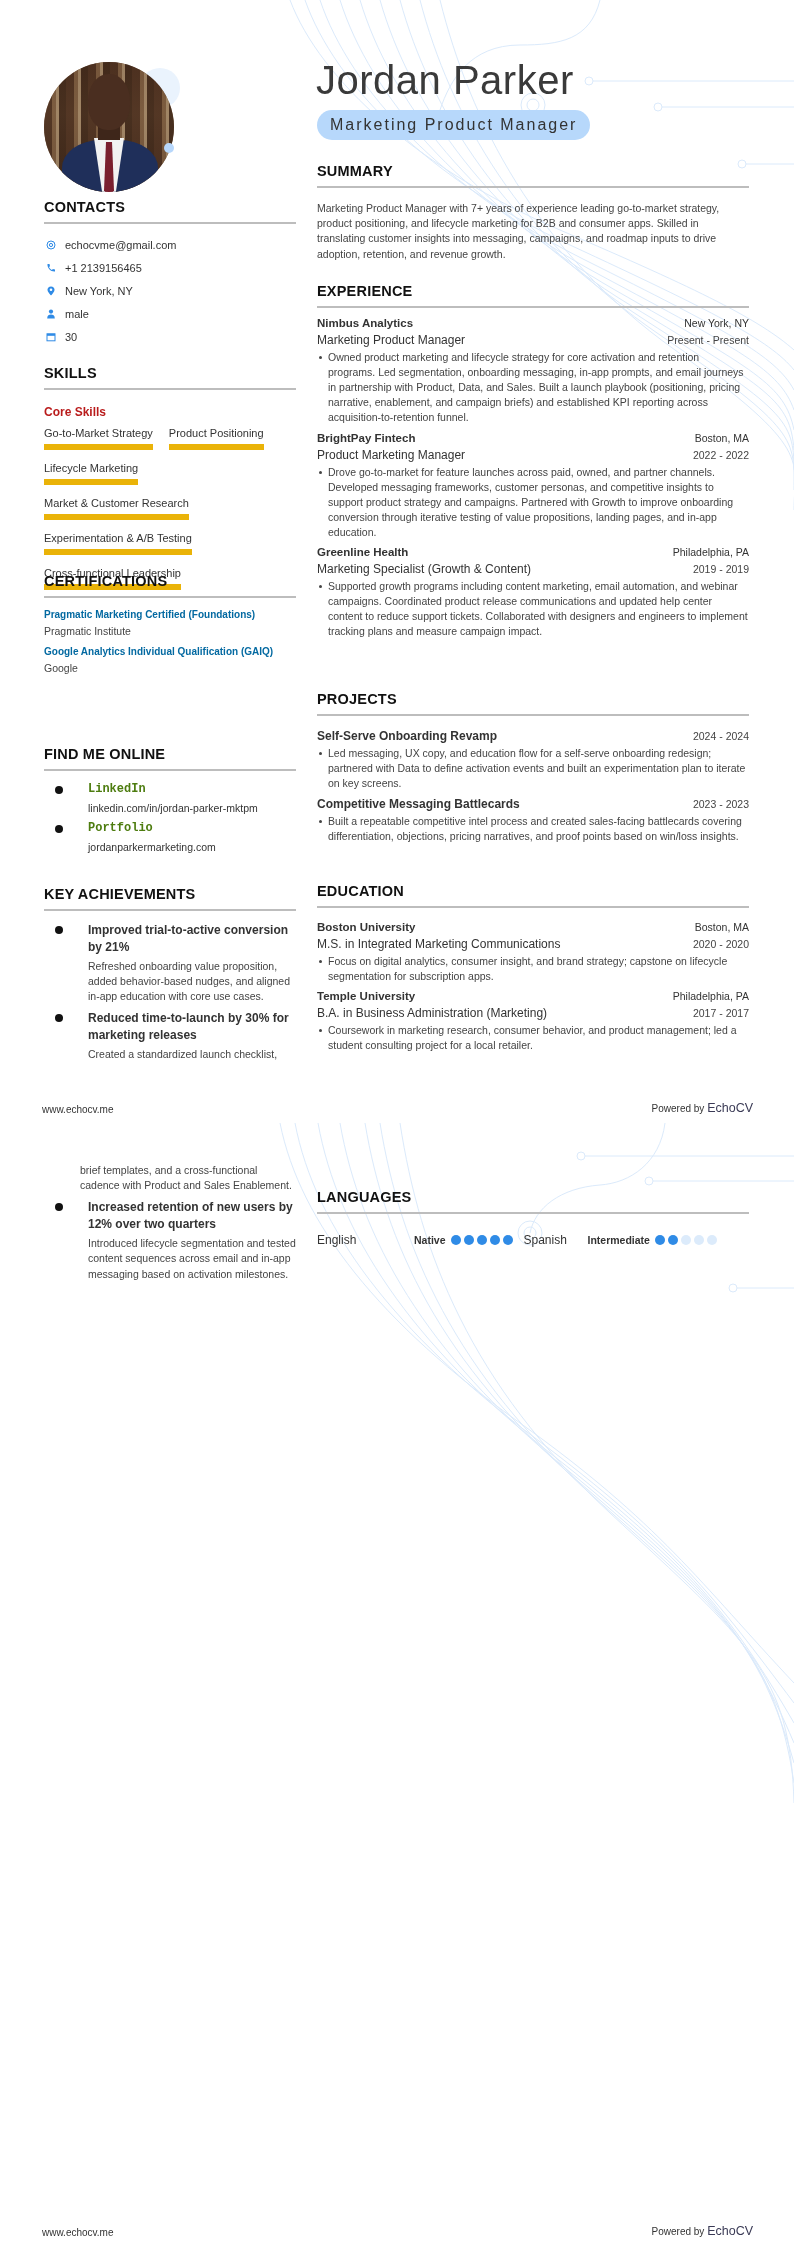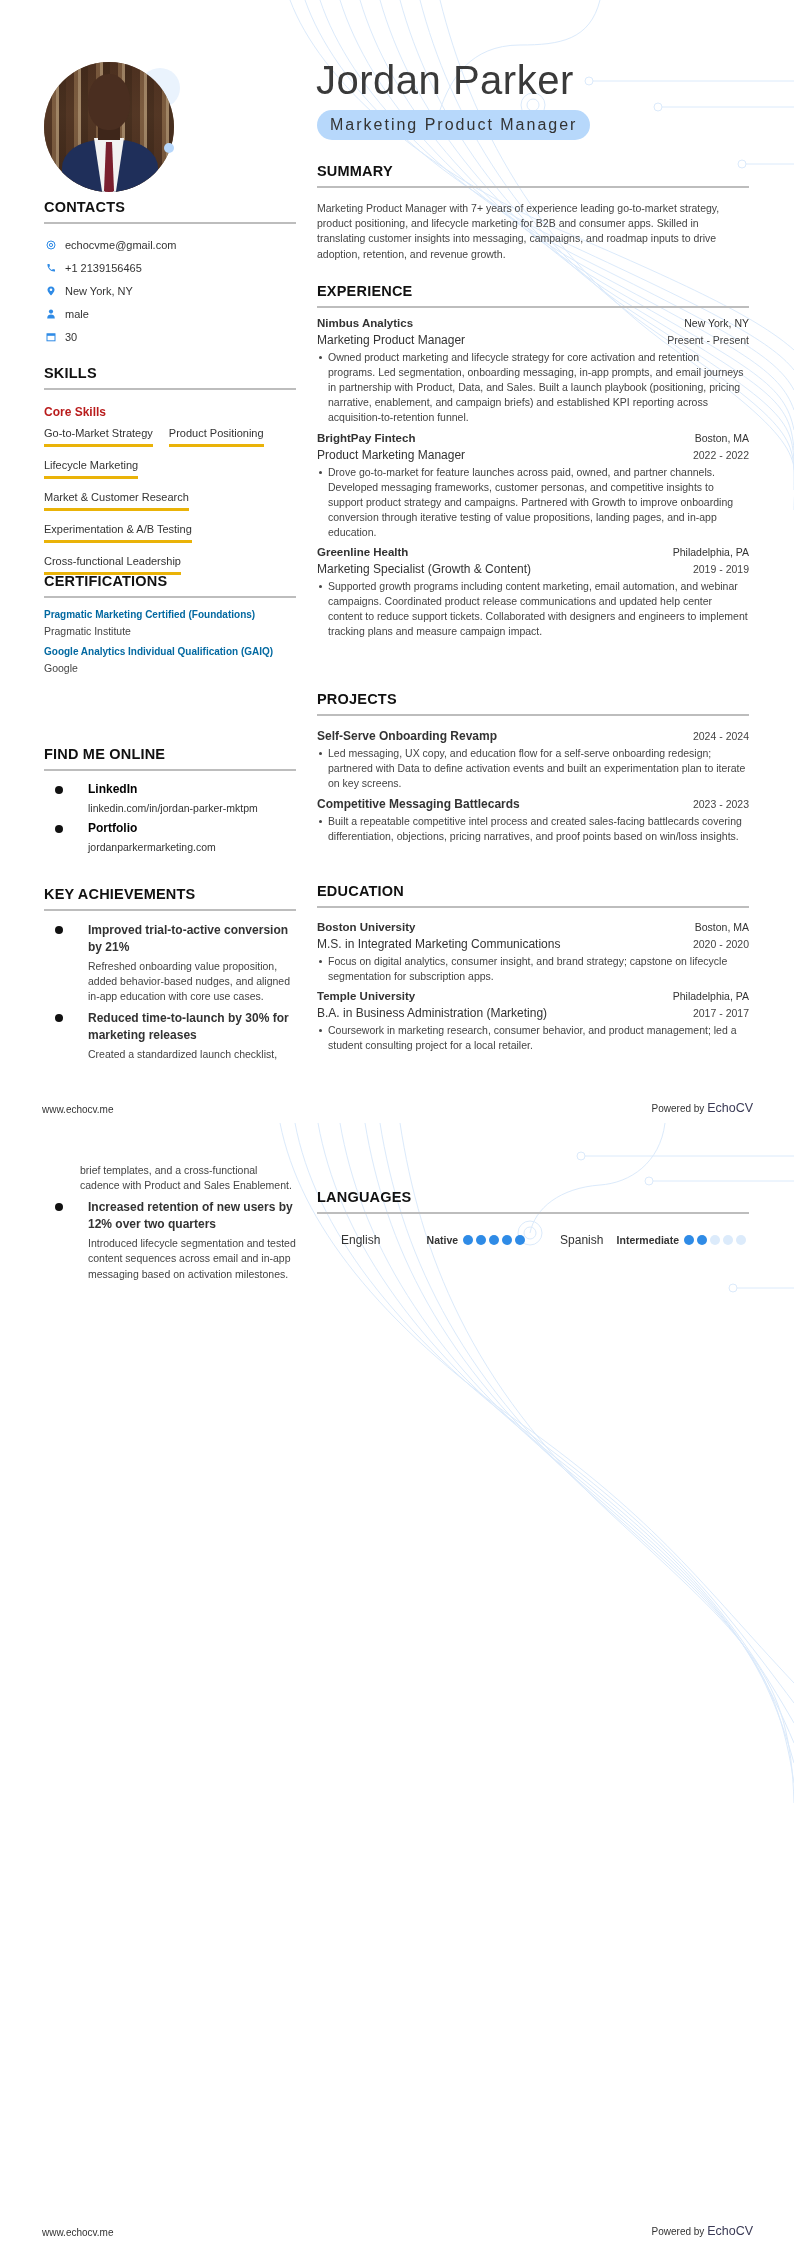--- a/index.html
+++ b/index.html
@@ -33,33 +33,33 @@
   .sec-title { font-size: 14.5px; font-weight: bold; color: #111; letter-spacing: 0.2px; padding-bottom: 7px; border-bottom: 2px solid #bdbdbd; }
 
   .contacts { top: 199px; }
   .contact-list { margin-top: 9px; }
   .contact-item { display: flex; align-items: center; height: 23px; font-size: 11px; color: #333; }
   .contact-item .ic { width: 10px; height: 10px; margin-left: 2px; margin-right: 9px; color: #2f8be6; display: inline-flex; align-items: center; justify-content: center; }
 
   .skills { top: 365px; }
   .skills .group-title { font-size: 12px; font-weight: bold; color: #b91c1c; margin-top: 15px; }
   .skill-tags { display: flex; flex-wrap: wrap; margin-top: 2px; }
-  .skill-tag { font-size: 11px; color: #333; padding: 6px 0 5px 0; border-bottom: 3px solid #eab308; margin-right: 16px; margin-bottom: 6px; line-height: 1.1; }
+  .skill-tag { font-size: 11px; color: #333; padding: 6px 0 5px 0; border-bottom: 6px solid #eab308; margin-right: 16px; margin-bottom: 6px; line-height: 1.1; }
 
   .certs { top: 573px; }
   .cert { margin-top: 10px; }
   .cert + .cert { margin-top: 8px; }
   .cert-name { font-size: 10px; font-weight: bold; color: #0369a1; line-height: 1.42; }
   .cert-org { font-size: 10.5px; color: #444; margin-top: 3px; }
 
   .online { top: 746px; }
   .online-item { display: flex; margin-top: 11px; }
   .online-item + .online-item { margin-top: 7px; }
   .dot { width: 8px; height: 8px; border-radius: 50%; background: #111; margin-left: 11px; margin-right: 25px; margin-top: 4px; flex-shrink: 0; }
-  .online-label { font-size: 12px; font-weight: bold; color: #000000; }
+  .online-label { font-size: 12px; font-weight: bold; color: #4d7c0f; font-family: Liberation Mono, monospace; }
   .online-value { font-size: 10.5px; color: #333; margin-top: 6px; }
 
   .achievements { top: 886px; }
   .ach-item { display: flex; margin-top: 11px; }
   .ach-item + .ach-item { margin-top: 6px; }
   .ach-title { font-size: 12px; font-weight: bold; color: #333; line-height: 1.42; }
   .ach-desc { font-size: 10.5px; color: #444; line-height: 1.44; margin-top: 3px; }
 
   .ach-cont { position: absolute; left: 44px; top: 40px; width: 252px; }
   .ach-cont .ach-desc { margin-left: 36px; margin-top: 0; }
@@ -83,21 +83,21 @@
   .proj-title { font-size: 12px; font-weight: bold; color: #333; }
 
   .education { top: 883px; }
 
   .footer-left { position: absolute; left: 42px; font-size: 10px; color: #333; }
   .footer-right { position: absolute; right: 41px; font-size: 10px; color: #333; }
   .footer-right .brand { font-size: 12.5px; color: #3a3a55; }
 
   .languages { top: 66px; }
   .lang-row { display: flex; align-items: center; margin-top: 19px; }
-  .lang-name { font-size: 12px; color: #333; margin-left: 24px; }
+  .lang-name { font-size: 12px; color: #333; }
   .lang-level { font-size: 10.5px; font-weight: bold; color: #333; margin-right: 5px; }
   .lang-dots { display: flex; }
   .ldot { width: 10px; height: 10px; border-radius: 50%; margin-right: 3px; }
   .ldot.on { background: #2f8be6; }
   .ldot.off { background: #dcebfb; }
 </style>
 </head>
 <body>
 
 <div class="page page1">

